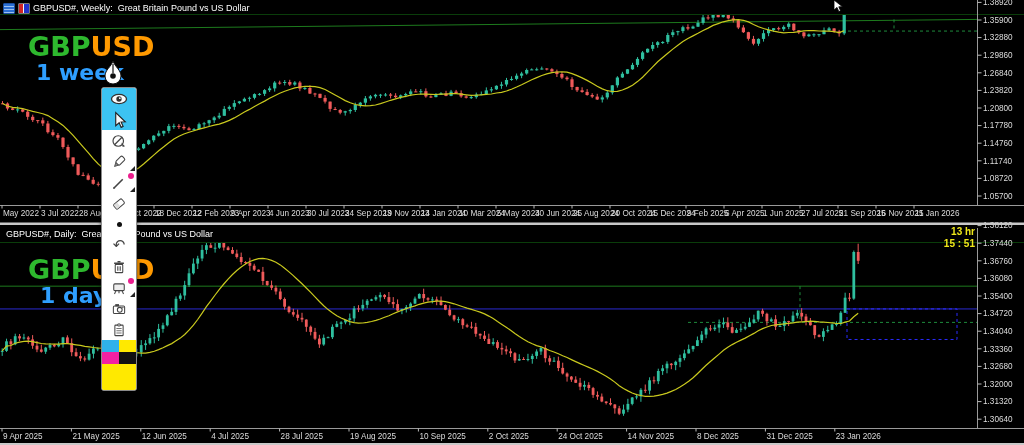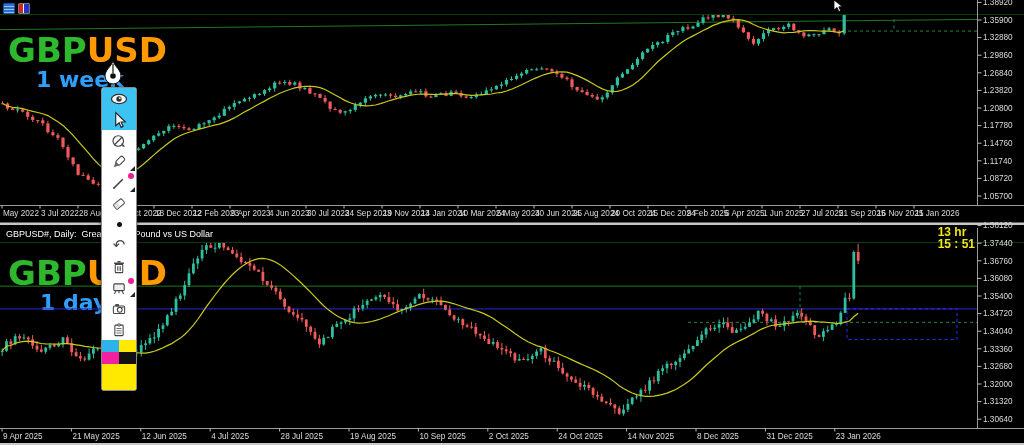--- a/index.html
+++ b/index.html
@@ -9,31 +9,31 @@
   
   .chart-header{position:absolute;left:0;display:flex;align-items:center;gap:3px;z-index:3;height:12px;}
   .chart-header.top{top:2px;left:3px;}
   .chart-header.bot{top:228px;left:6px;}
   .htext{color:#fff;font-size:9px;white-space:pre;}
   .ic{display:inline-block;width:10px;height:9px;border-radius:1px;}
   .ic1{background:repeating-linear-gradient(180deg,#2b6fd4 0 2px,#9cc0ee 2px 3px);border:1px solid #1b4fa0;}
   .ic2{background:linear-gradient(90deg,#d22525 0 4px,#f5f5f5 4px 5px,#2233cc 5px 10px);border:1px solid #777;}
   
   .wm{position:absolute;z-index:1;line-height:1;}
-  .wm-sym{font-family:"DejaVu Sans",sans-serif;font-weight:bold;font-size:34px;letter-spacing:0px;}
+  .wm-sym{font-family:"DejaVu Sans",sans-serif;font-weight:bold;font-size:27px;letter-spacing:0px;margin-left:20px;}
   .wm-g{color:#2eb82e;}
   .wm-o{color:#ff9900;}
   .wm-tf{font-family:"DejaVu Sans",sans-serif;font-weight:bold;font-size:22px;color:#2f9fff;margin-top:2px;}
   #wm-week{left:8px;top:33px;}
   #wm-week .wm-tf{margin-left:28px;}
   #wm-day{left:8px;top:256px;}
   #wm-day .wm-tf{margin-left:32px;}
   
-  .countdown{position:absolute;right:49px;top:226px;z-index:3;text-align:left;
-             color:#efe719;font-size:12px;font-weight:bold;line-height:12px;}
+  .countdown{position:absolute;right:49px;top:226px;z-index:3;text-align:right;
+             color:#efe719;font-size:10px;font-weight:bold;line-height:12px;}
   
   .toolbar{position:absolute;left:101px;top:87px;width:34px;z-index:6;background:#fff;
            border:1px solid #8a8a8a;border-radius:3px;box-shadow:0 1px 4px rgba(0,0,0,.6);
            display:flex;flex-direction:column;overflow:hidden;}
   .tool{width:34px;height:21px;border:none;background:#fff;margin:0;padding:0;position:relative;
         display:flex;align-items:center;justify-content:center;cursor:pointer;}
   .tool.active{background:#3cc3f2;}
   .tool.pink::after{content:'';position:absolute;top:1px;right:2px;width:6px;height:6px;border-radius:50%;background:#ec1e8e;}
   .tool.sub::before{content:'';position:absolute;bottom:1px;right:1px;width:0;height:0;
         border-left:5px solid transparent;border-bottom:5px solid #222;}
@@ -952,20 +952,21 @@
         <line x1="834.8000000000001" x2="834.8000000000001" y1="428.5" y2="431.5" stroke="#bbb"></line>
         <text x="835.8000000000001" y="439">23 Jan 2026</text>
       </g>
       <rect x="0" y="222.5" width="1024" height="2.5" fill="#c8c8c8"></rect>
       <rect x="0" y="443" width="1024" height="2" fill="#c8c8c8"></rect>
     </svg>
 
   <div class="chart-header top">
     <span class="ic ic1"></span>
     <span class="ic ic2"></span>
+    <span class="htext">GBPUSD#, Weekly:  Great Britain Pound vs US Dollar</span>
   </div>
   <div class="chart-header bot">
     <span class="htext">GBPUSD#, Daily:  Great Britain Pound vs US Dollar</span>
   </div>
 
   <div class="countdown">
     <div>13 hr</div>
     <div>15 : 51</div>
   </div>
 

